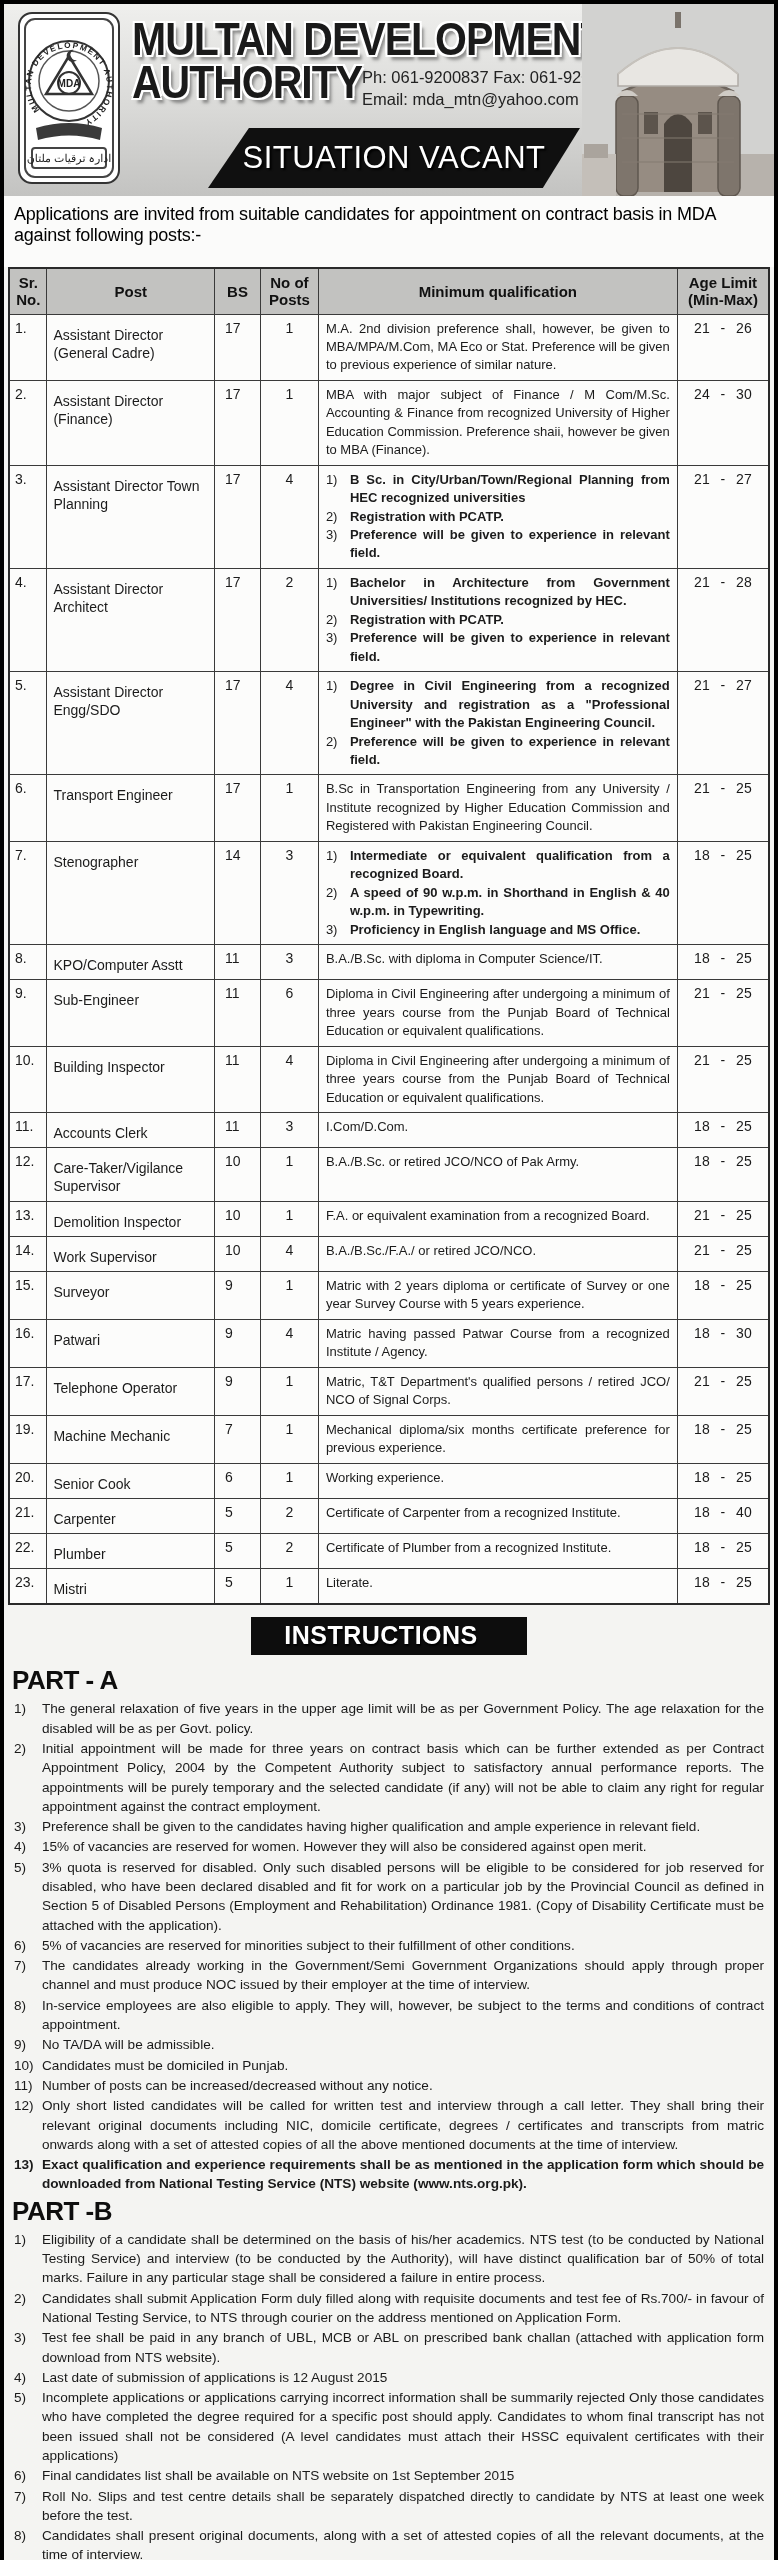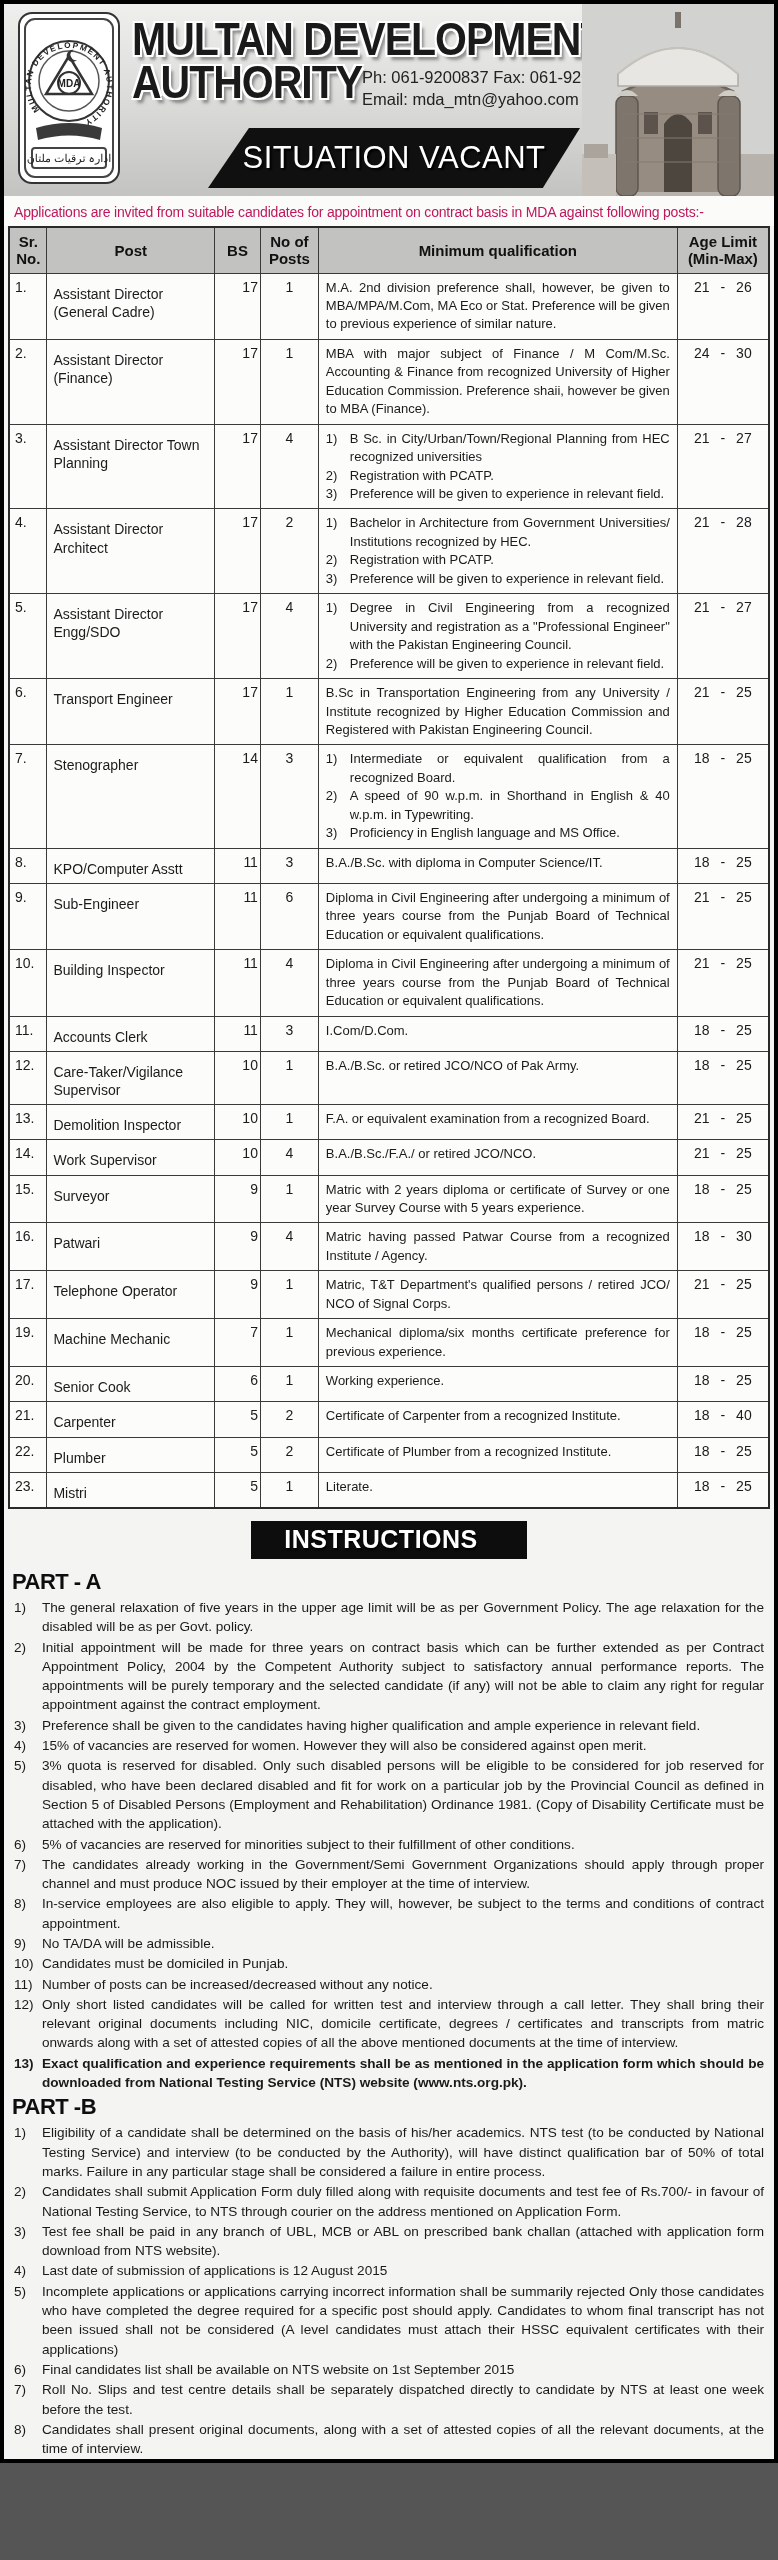--- a/index.html
+++ b/index.html
@@ -31,52 +31,52 @@
   .banner {
     position: absolute; left: 204px; top: 124px; width: 372px; height: 60px;
     background: #101010; color: #fff; display: flex; align-items: center; justify-content: center;
     clip-path: polygon(11% 0, 100% 0, 90% 100%, 0 100%);
     font-weight: normal; font-size: 31px; letter-spacing: .5px;
     text-shadow: 2px 2px 2px #000;
   }
   .mosque { position: absolute; right: 0; top: 0; width: 192px; height: 192px; }
   
   .intro {
-    background: #fbfbfa; padding: 8px 10px 6px 10px;
-    font-size: 14px; color: #be185d; letter-spacing: -0.2px;
+    background: #fbfbfa; padding: 8px 10px 21px 10px;
+    font-size: 18px; color: #000000; letter-spacing: -0.2px;
   }
   
   table.posts {
     width: 762px; margin: 0 auto 10px auto; border-collapse: collapse;
     border: 2px solid #2a2a2a; background: #fcfcfb;
   }
   table.posts th, table.posts td {
     border: 1.5px solid #3a3a3a; vertical-align: top; color: #1b1b1b;
   }
   table.posts th {
     background: #c2c2c0; font-size: 15px; font-weight: bold; color: #111;
     padding: 5px 3px; vertical-align: middle; line-height: 1.15;
   }
   td.c-sr  { width: 38px;  text-align: left; padding: 5px 2px 5px 5px; font-size: 14px; }
   td.c-post{ width: 168px; padding: 11px 4px 5px 6px; font-size: 14px; line-height: 1.3; }
-  td.c-bs  { width: 46px;  text-align: right; padding: 5px 2px; font-size: 14px; }
+  td.c-bs  { width: 46px;  text-align: left; padding: 5px 10px; font-size: 14px; }
   td.c-num { width: 58px;  text-align: center; padding: 5px 2px; font-size: 14px; }
   td.c-qual{ width: 360px; padding: 5px 7px; font-size: 13px; line-height: 1.42; text-align: justify; }
   td.c-age { width: 92px;  text-align: center; padding: 5px 2px; font-size: 14px; word-spacing: 7px; }
   .qitem { display: flex; }
   .qitem .qn { flex: 0 0 24px; }
-  .qitem .qt { flex: 1; text-align: justify; }
+  .qitem .qt { flex: 1; text-align: justify; font-weight: bold; }
   
   .ins-heading {
     width: 276px; margin: 12px auto 10px auto; background: #0d0d0d; color: #fff;
     text-align: center; font-weight: bold; font-size: 25px; letter-spacing: .5px;
     padding: 4px 16px 5px 0; text-shadow: 1px 2px 2px #000;
   }
   .part { padding: 0 8px 0 8px; }
-  .part-title { font-weight: bold; font-size: 22px; color: #0e0e0e; margin: 2px 0 3px 0; letter-spacing: -0.5px; }
+  .part-title { font-weight: bold; font-size: 26px; color: #0e0e0e; margin: 2px 0 3px 0; letter-spacing: -0.5px; }
   .ins-item { display: flex; font-size: 13.6px; line-height: 1.42; color: #1a1a1a; margin-bottom: 1px; }
   .ins-n { flex: 0 0 30px; padding-left: 2px; }
   .ins-t { flex: 1; text-align: justify; padding-right: 2px; }
   .ins-item.bold { font-weight: bold; }
 </style>
 </head>
 <body>
 
 <div class="page">
 

